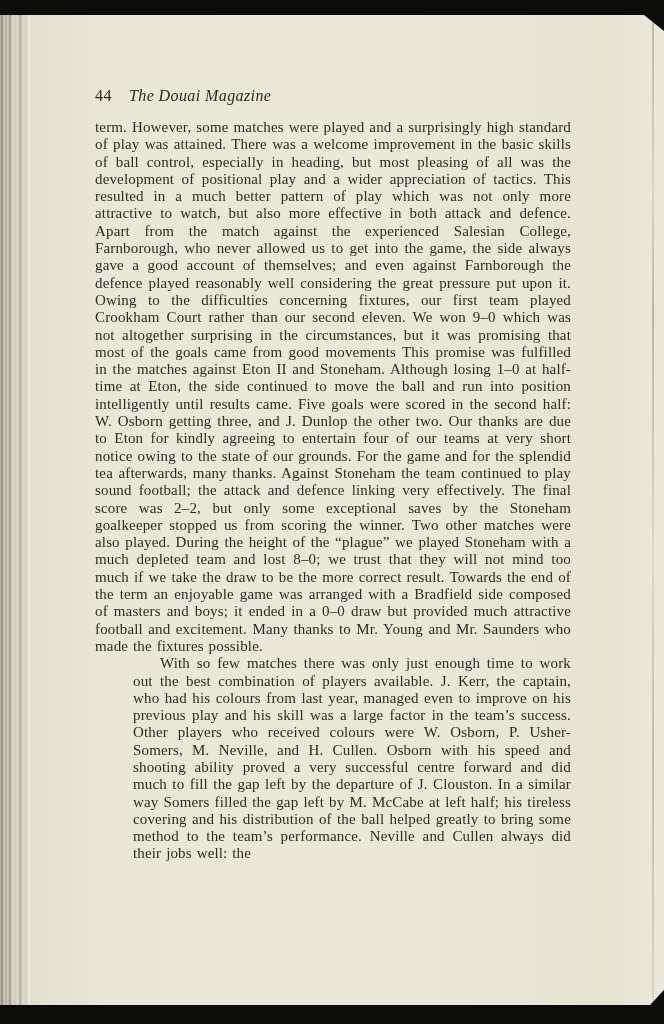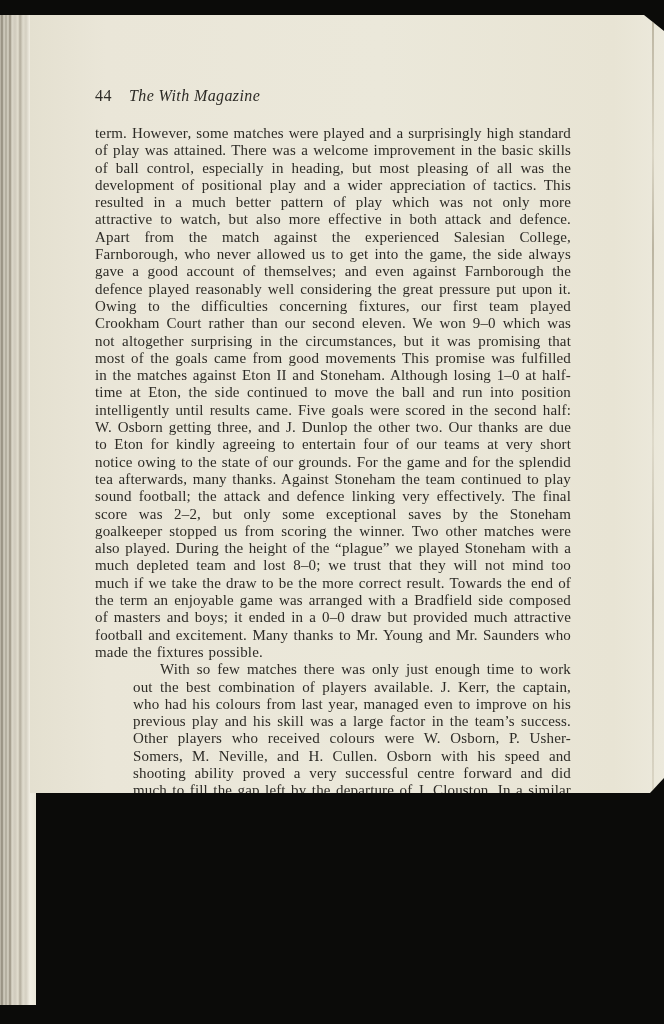--- a/index.html
+++ b/index.html
@@ -25,21 +25,21 @@
       #c9c4b6 0px, #8a8474 2px, #d6d2c4 4px, #aaa595 6px, #d9d5c7 8px,
       #968f7e 10px, #dcd8ca 12px, #cfcabc 15px, #e2decf 18px, #b3ad9d 20px,
       #e0dcce 23px, #d4cfc1 26px, #f2efe4 30px, #ebe7d9 36px);
   }
   
   .book-page {
     position: absolute;
     left: 30px;
     top: 15px;
     width: 634px;
-    height: 778px;
+    height: 990px;
     background:
       linear-gradient(90deg, #e4e0d0 0%, #eae6d8 12%, #ebe8da 55%, #e8e4d4 92%, #ece9dc 100%);
     clip-path: polygon(0 0, 614px 0, 100% 16px, 100% calc(100% - 15px), 620px 100%, 0 100%);
   }
   
   .page-crease {
     position: absolute;
     right: 10px;
     top: 0;
     width: 2px;
@@ -63,21 +63,21 @@
     letter-spacing: 0.5px;
   }
   .running-title {
     font-style: italic;
     font-size: 16px;
     letter-spacing: 0.4px;
   }
   .page-body {
     position: absolute;
     left: 65px;
-    top: 110px;
+    top: 104px;
     width: 476px;
     color: #2d2b26;
   }
   .page-body p {
     margin: 0;
     font-size: 15px;
     line-height: 17.3px;
     text-align: justify;
     letter-spacing: 0.15px;
     word-spacing: 1px;
@@ -90,20 +90,20 @@
 </head>
 <body>
 
 <div class="spine-edges"></div>
 
 <div class="book-page">
   <div class="page-crease"></div>
 
   <div class="page-header">
     <span class="page-number">44</span>
-    <span class="running-title">The With Magazine</span>
+    <span class="running-title">The Douai Magazine</span>
   </div>
 
   <div class="page-body">
     <p>term.  However, some matches were played and a surprisingly high standard of play was attained.  There was a welcome improvement in the basic skills of ball control, especially in heading, but most pleasing of all was the development of positional play and a wider appreciation of tactics.  This resulted in a much better pattern of play which was not only more attractive to watch, but also more effective in both attack and defence.  Apart from the match against the experienced Salesian College, Farnborough, who never allowed us to get into the game, the side always gave a good account of themselves; and even against Farnborough the defence played reasonably well considering the great pressure put upon it.  Owing to the difficulties concerning fixtures, our first team played Crookham Court rather than our second eleven.  We won 9–0 which was not altogether surprising in the circumstances, but it was promising that most of the goals came from good movements  This promise was fulfilled in the matches against Eton II and Stoneham.  Although losing 1–0 at half-time at Eton, the side continued to move the ball and run into position intelligently until results came.  Five goals were scored in the second half: W. Osborn getting three, and J. Dunlop the other two.  Our thanks are due to Eton for kindly agreeing to entertain four of our teams at very short notice owing to the state of our grounds.  For the game and for the splendid tea afterwards, many thanks.  Against Stoneham the team continued to play sound football; the attack and defence linking very effectively.  The final score was 2–2, but only some exceptional saves by the Stoneham goalkeeper stopped us from scoring the winner.  Two other matches were also played.  During the height of the “plague” we played Stoneham with a much depleted team and lost 8–0; we trust that they will not mind too much if we take the draw to be the more correct result.  Towards the end of the term an enjoyable game was arranged with a Bradfield side composed of masters and boys; it ended in a 0–0 draw but provided much attractive football and excitement.  Many thanks to Mr. Young and Mr. Saunders who made the fixtures possible.</p>
     <p class="indented">With so few matches there was only just enough time to work out the best combination of players available.  J. Kerr, the captain, who had his colours from last year, managed even to improve on his previous play and his skill was a large factor in the team’s success.  Other players who received colours were W. Osborn, P. Usher-Somers, M. Neville, and H. Cullen.  Osborn with his speed and shooting ability proved a very successful centre forward and did much to fill the gap left by the departure of J. Clouston.  In a similar way Somers filled the gap left by M. McCabe at left half; his tireless covering and his distribution of the ball helped greatly to bring some method to the team’s performance.  Neville and Cullen always did their jobs well: the</p>
   </div>
 </div>
 
 </body></html>

